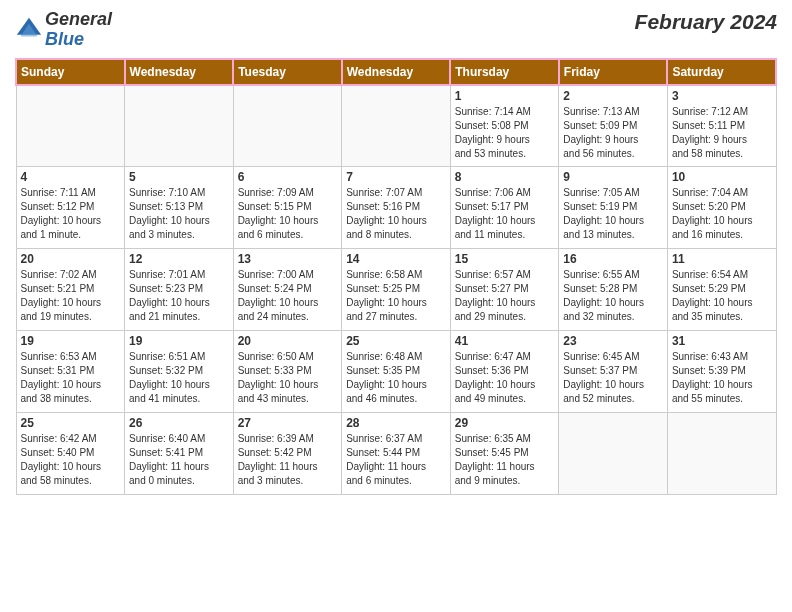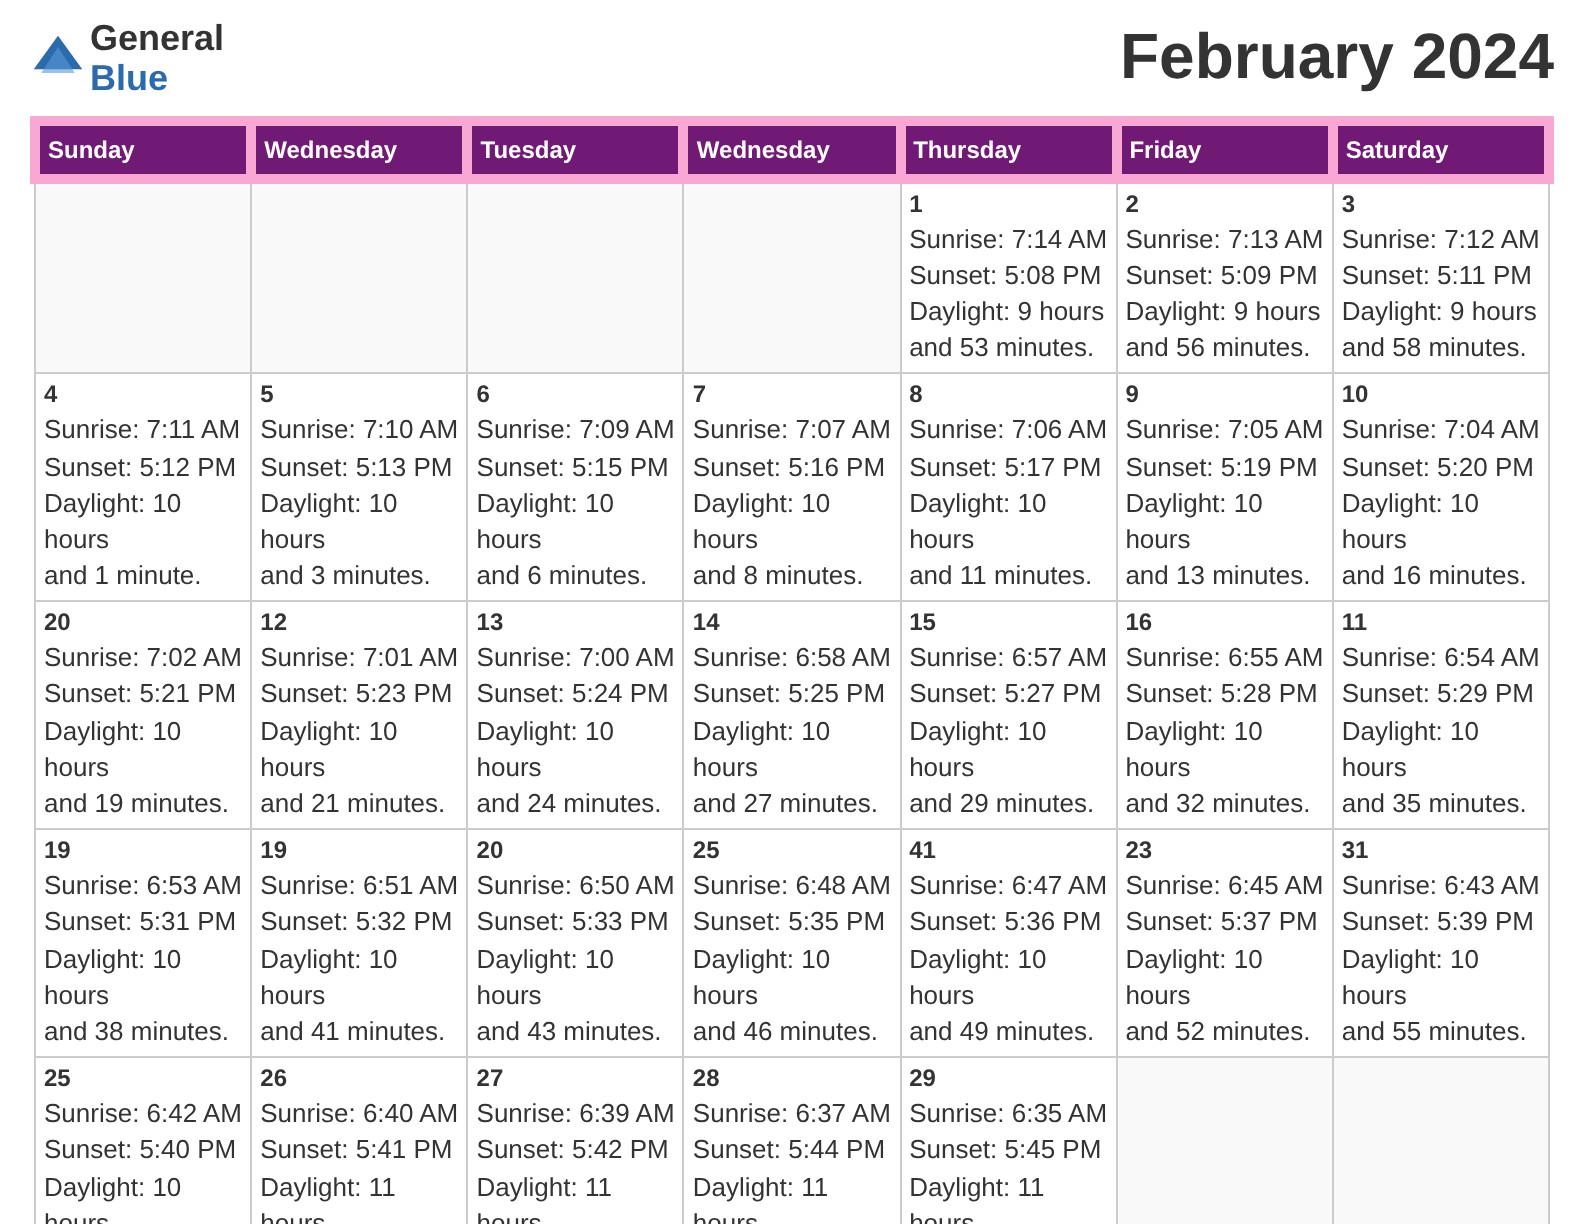--- a/index.html
+++ b/index.html
@@ -12,20 +12,21 @@
     }
     .container {
       width: 792px;
       padding: 10px 15px 5px 15px;
     }
     .header {
       display: flex;
       justify-content: space-between;
       align-items: flex-start;
       margin-bottom: 8px;
+      font-style: italic;
     }
     .logo {
       display: flex;
       align-items: center;
     }
     .logo-text {
       display: flex;
       flex-direction: column;
       line-height: 1.1;
     }
@@ -41,61 +42,61 @@
     }
     .logo-icon {
       width: 28px;
       height: 28px;
       margin-right: 2px;
     }
     .title-block {
       text-align: right;
     }
     .month-title {
-      font-size: 32px;
+      font-size: 21px;
       font-weight: bold;
       color: #333;
     }
     .location-title {
       font-size: 15px;
       color: #555;
     }
     table {
       width: 100%;
       border-collapse: collapse;
       table-layout: fixed;
     }
     th {
-      background-color: #701a75;
+      background-color: #a16207;
       color: #fff;
       font-size: 12px;
       padding: 5px 4px;
       text-align: left;
-      border: 5px solid #f9a8d4;
+      border: 2px solid #f9a8d4;
     }
     td {
       border: 1px solid #ccc;
       vertical-align: top;
       padding: 3px 4px;
       font-size: 10px;
       color: #333;
       height: 82px;
       background: #fff;
     }
     td.empty {
       background: #f9f9f9;
     }
     .day-number {
       font-size: 12px;
       font-weight: bold;
       display: block;
       margin-bottom: 2px;
     }
     .day-info {
-      font-size: 13px;
+      font-size: 10px;
       line-height: 1.4;
       color: #333;
     }
   </style>
 </head>
 <body>
 
 <div class="container">
   <div class="header">
     <div class="logo">

